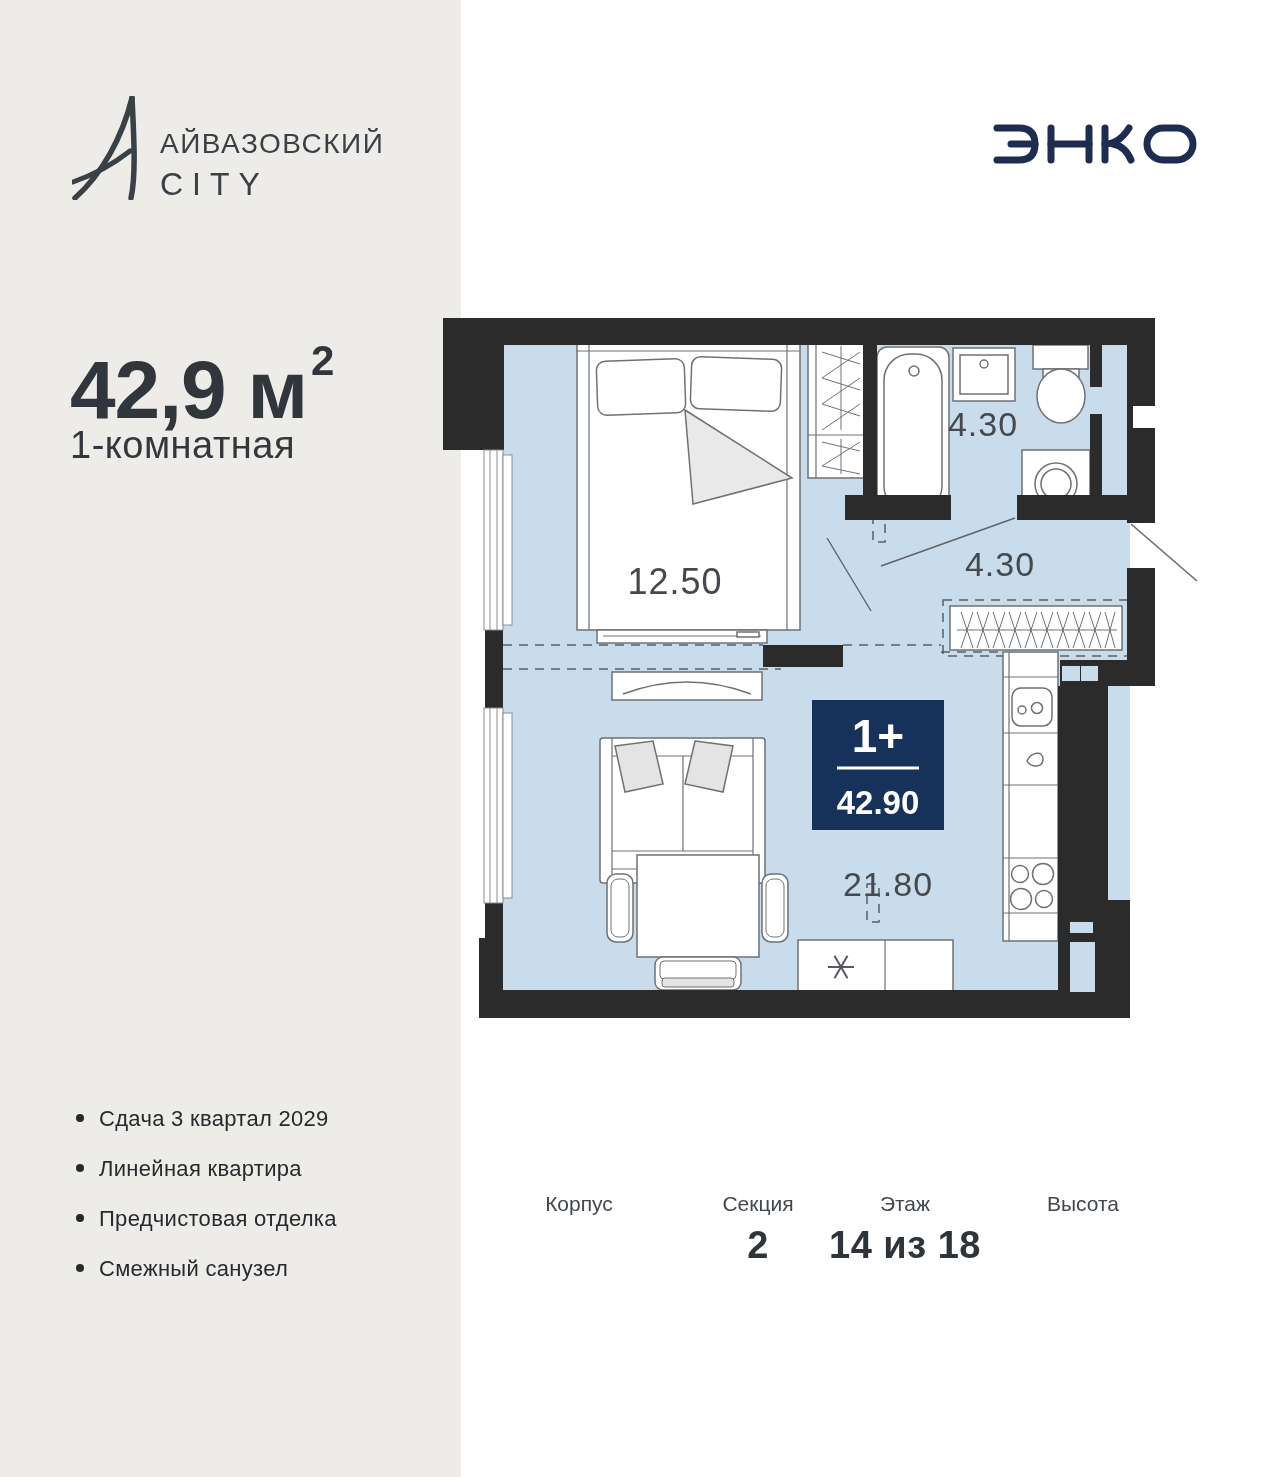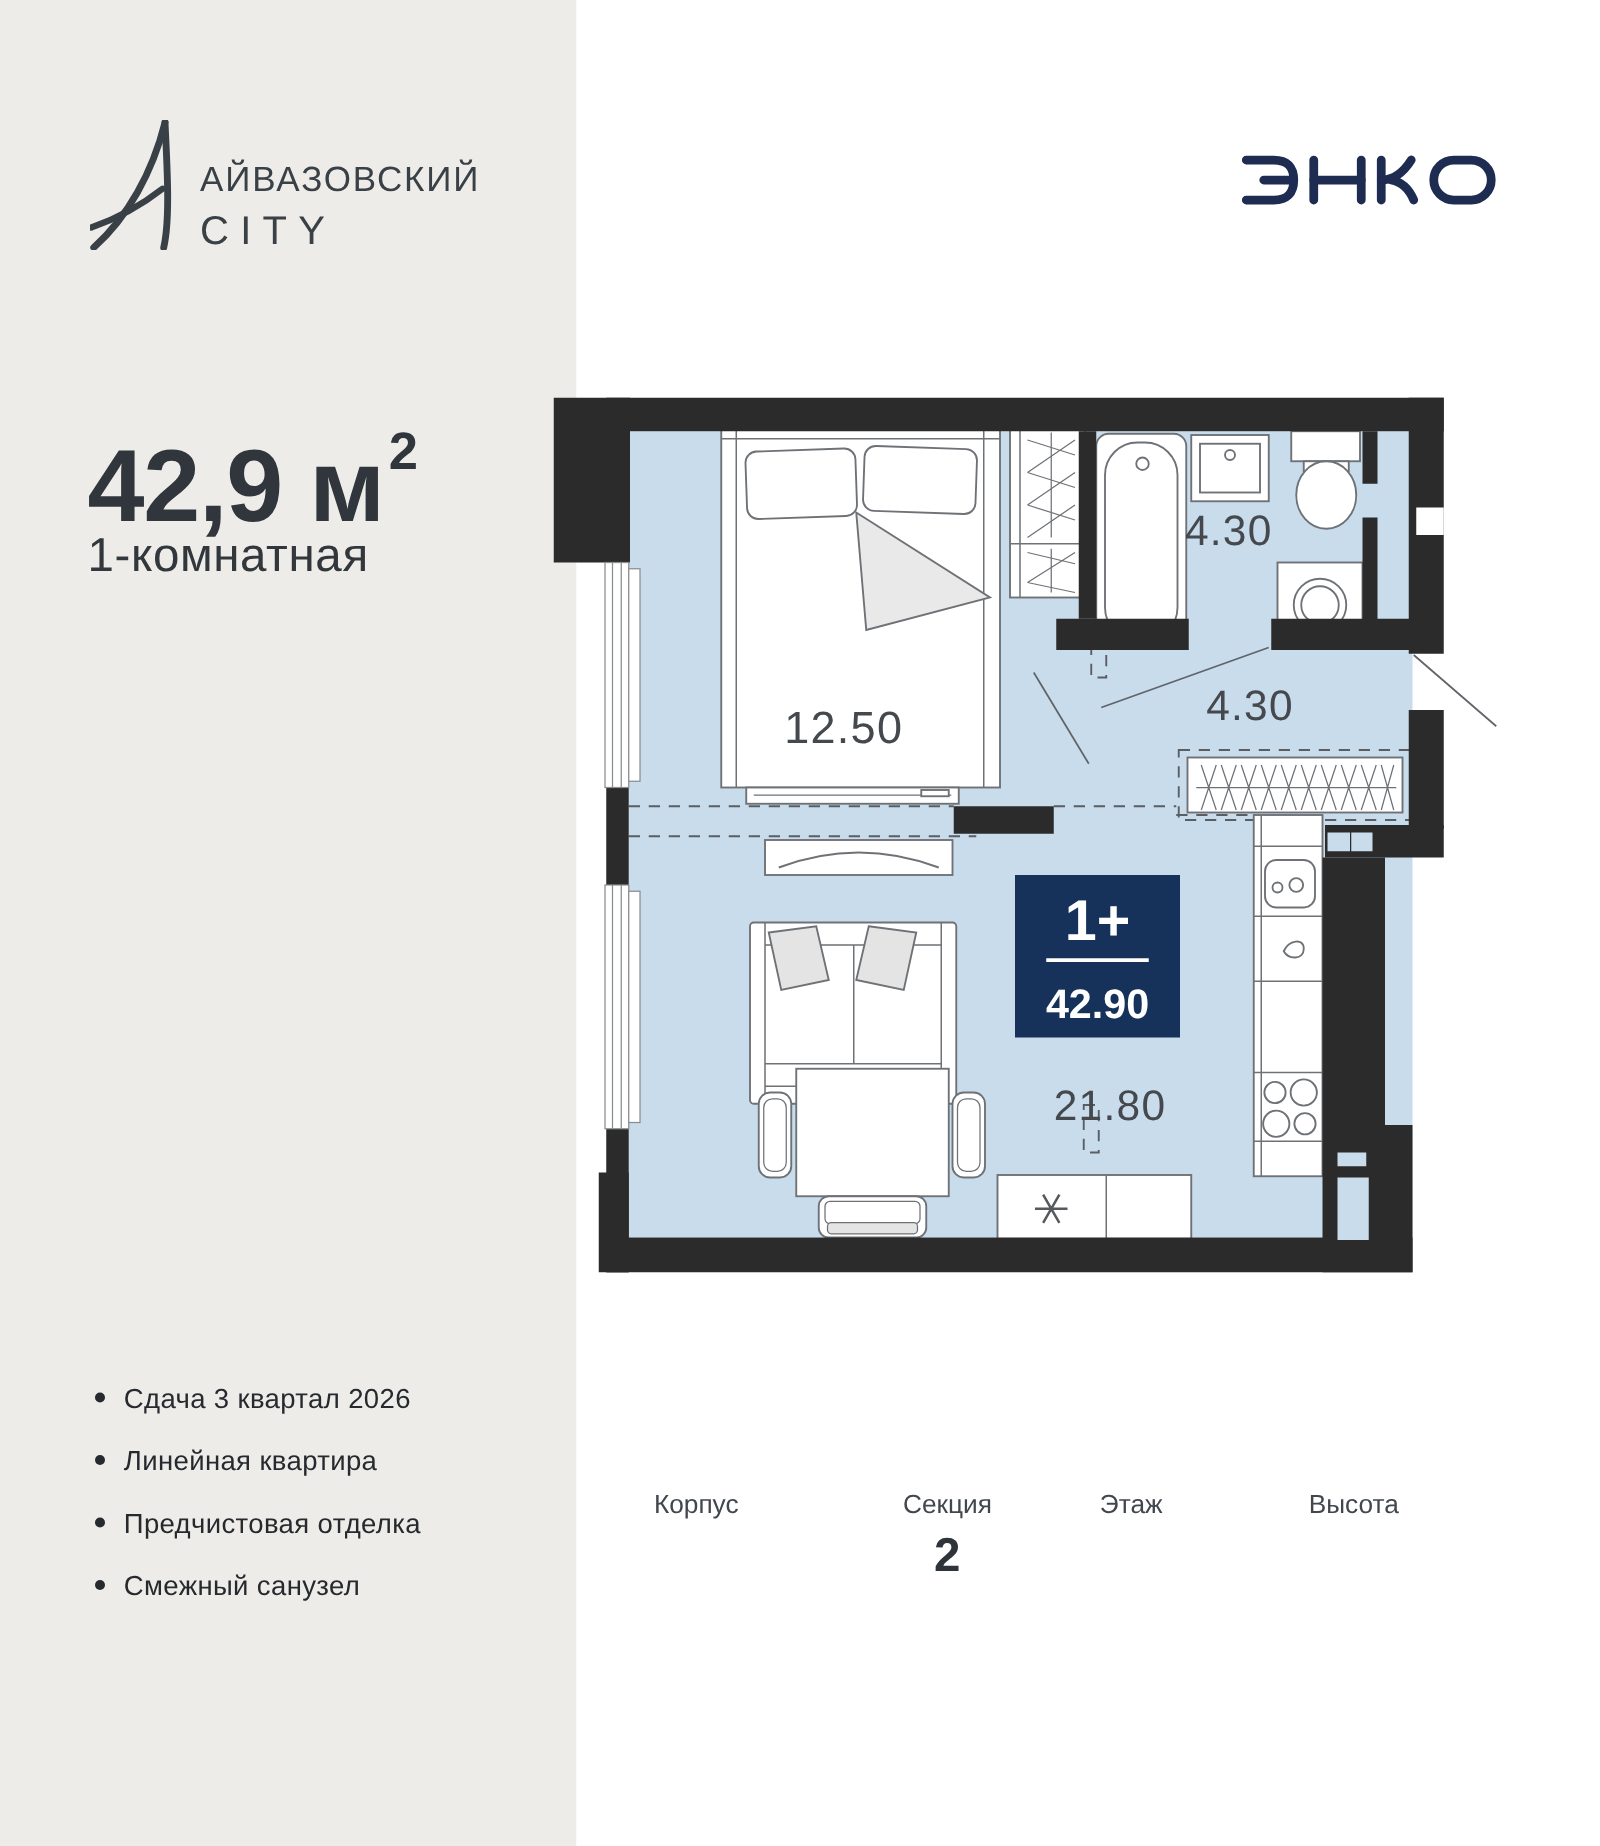--- a/index.html
+++ b/index.html
@@ -227,41 +227,42 @@
     <rect x="327" y="382" width="132" height="130" fill="#16325a"></rect>
     <text x="393" y="434" fill="#ffffff" font-size="46" font-weight="700" text-anchor="middle">1+</text>
     <path d="M352,450 H434" stroke="#ffffff" stroke-width="3"></path>
     <text x="393" y="496" fill="#ffffff" font-size="33" font-weight="700" text-anchor="middle">42.90</text>
   </g>
 </svg>
 
 <div class="features">
   <div class="feature">
     <span class="dot"></span>
-    <span class="txt">Сдача 3 квартал 2026</span>
+    <span class="txt">Сдача 3 квартал 2029</span>
   </div>
   <div class="feature">
     <span class="dot"></span>
     <span class="txt">Линейная квартира</span>
   </div>
   <div class="feature">
     <span class="dot"></span>
     <span class="txt">Предчистовая отделка</span>
   </div>
   <div class="feature">
     <span class="dot"></span>
     <span class="txt">Смежный санузел</span>
   </div>
 </div>
 
-<div class="info-col" style="left:457px;">
+<div class="info-col" style="left:479px;">
   <div class="lbl">Корпус</div>
 </div>
 <div class="info-col" style="left:658px;">
   <div class="lbl">Секция</div>
   <div class="val">2</div>
 </div>
 <div class="info-col" style="left:805px;">
   <div class="lbl">Этаж</div>
+  <div class="val">14 из 18</div>
 </div>
 <div class="info-col" style="left:983px;">
   <div class="lbl">Высота</div>
 </div>
 
 </body></html>

